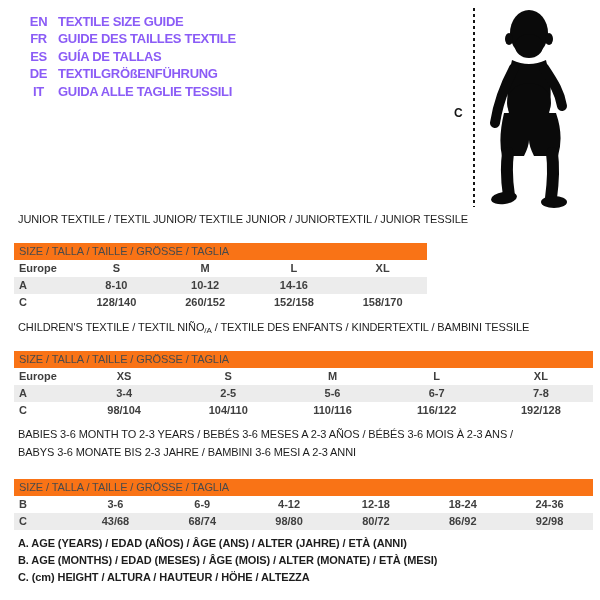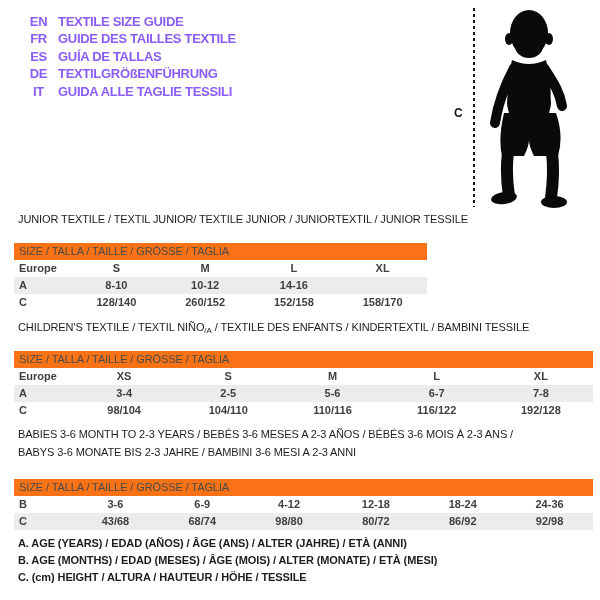--- a/index.html
+++ b/index.html
@@ -194,16 +194,16 @@
           <span class="t-cell">80/72</span>
           <span class="t-cell">86/92</span>
           <span class="t-cell">92/98</span>
         </div>
       </div>
   </section>
 
   <section class="footnotes">
     <div class="footnote">A. AGE (YEARS) / EDAD (AÑOS) / ÂGE (ANS) / ALTER (JAHRE) / ETÀ (ANNI)</div>
     <div class="footnote">B. AGE (MONTHS) / EDAD (MESES) / ÂGE (MOIS) / ALTER (MONATE) / ETÀ (MESI)</div>
-    <div class="footnote">C. (cm) HEIGHT / ALTURA / HAUTEUR / HÖHE / TESSILE</div>
+    <div class="footnote">C. (cm) HEIGHT / ALTURA / HAUTEUR / HÖHE / ALTEZZA</div>
   </section>
 
 </main>
 
 </body></html>

